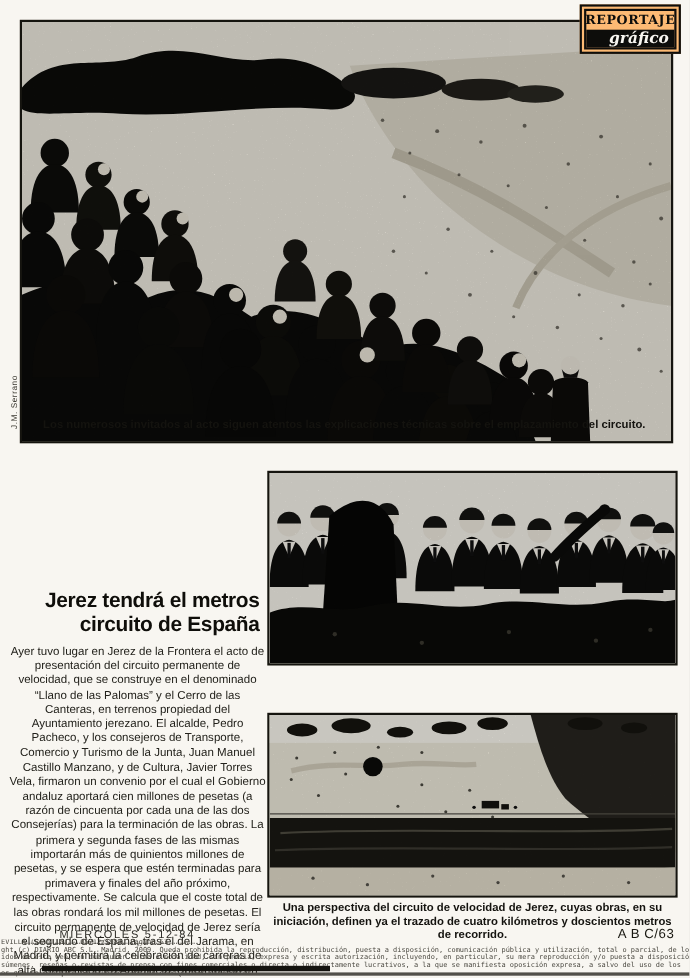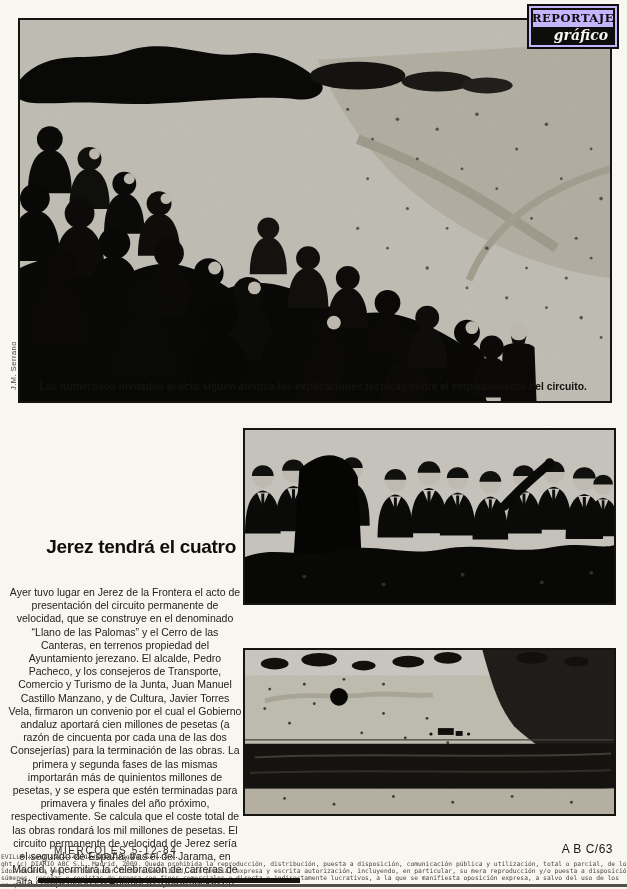--- a/index.html
+++ b/index.html
@@ -2,21 +2,21 @@
 <html><head>
 <meta charset="utf-8">
 <style>
   html,body{margin:0;padding:0;background:#e9e7e2;}
   .page{position:relative;width:627px;height:889px;margin:0 auto;background:#f8f6f1;overflow:hidden;
         font-family:"Liberation Sans",sans-serif;color:#17160f;}
   .photo{position:absolute;border:2px solid #15140f;background:#eee9de;box-sizing:border-box;overflow:hidden;}
   .photo svg{display:block;width:100%;height:100%;}
   
   .badge{position:absolute;left:527px;top:4px;width:92px;height:45px;border:2px solid #0e0e0c;
-         background:#c4b5fd;padding:2px;box-sizing:border-box;z-index:5;}
+         background:#fdba74;padding:2px;box-sizing:border-box;z-index:5;}
   .badge-inner{width:100%;height:100%;border:2px solid #0e0e0c;box-sizing:border-box;display:flex;flex-direction:column;}
   .badge-top{flex:1;display:flex;align-items:center;justify-content:center;
              font-family:"DejaVu Serif",serif;font-weight:bold;font-size:11.5px;letter-spacing:.5px;color:#0d0d0b;}
   .badge-bottom{flex:1;background:#0d0d0b;color:#f8f6f1;display:flex;align-items:center;justify-content:flex-end;
                 font-family:"DejaVu Serif",serif;font-style:italic;font-weight:bold;font-size:14px;padding-right:5px;}
   
   .caption{position:absolute;font-weight:bold;font-size:10.3px;line-height:12.6px;text-align:center;color:#14130f;}
   .caption1{left:26px;top:381px;width:574px;white-space:nowrap;overflow:hidden;}
   .caption2{left:243px;top:611px;width:373px;}
   .caption3{left:243px;top:820px;width:373px;}
@@ -195,21 +195,22 @@
           <circle cx="220" cy="148" r="2"></circle>
           <circle cx="300" cy="156" r="2"></circle>
           <circle cx="350" cy="146" r="2"></circle>
         </g>
       <rect width="373" height="177" filter="url(#g2)" opacity="0.18"></rect>
     </svg>
   </div>
 
 
   <div class="headline">
-    <div>Jerez tendrá el cuatro</div>
+    <div>Jerez tendrá el metros</div>
+    <div>circuito de España</div>
   </div>
   <div class="body-text">Ayer tuvo lugar en Jerez de la Frontera el acto de presentación del circuito permanente de velocidad, que se construye en el denominado “Llano de las Palomas” y el Cerro de las Canteras, en terrenos propiedad del Ayuntamiento jerezano. El alcalde, Pedro Pacheco, y los consejeros de Transporte, Comercio y Turismo de la Junta, Juan Manuel Castillo Manzano, y de Cultura, Javier Torres Vela, firmaron un convenio por el cual el Gobierno andaluz aportará cien millones de pesetas (a razón de cincuenta por cada una de las dos Consejerías) para la terminación de las obras. La primera y segunda fases de las mismas importarán más de quinientos millones de pesetas, y se espera que estén terminadas para primavera y finales del año próximo, respectivamente. Se calcula que el coste total de las obras rondará los mil millones de pesetas. El circuito permanente de velocidad de Jerez sería el segundo de España, tras el del Jarama, en Madrid, y permitirá la celebración de carreras de alta competición en Andalucía. (Información en página. 46.)</div>
 
   <div class="photo" style="left:243px;top:648px;width:373px;height:168px;">
     <svg viewBox="0 0 373 168" preserveAspectRatio="none">
       <defs>
         <filter id="g3">
             <feTurbulence type="fractalNoise" baseFrequency="0.8" numOctaves="2" stitchTiles="stitch"></feTurbulence>
           <feColorMatrix type="matrix" values="0 0 0 0 0  0 0 0 0 0  0 0 0 0 0  0.9 0.9 0.9 0 0"></feColorMatrix>
           </filter>
@@ -262,20 +263,21 @@
           <circle cx="90" cy="158" r="1.5"></circle>
           <circle cx="150" cy="150" r="1.5"></circle>
         <circle cx="210" cy="156" r="1.5"></circle>
           <circle cx="270" cy="150" r="1.5"></circle>
           <circle cx="330" cy="156" r="1.5"></circle>
       </g>
       <rect width="373" height="168" filter="url(#g3)" opacity="0.18"></rect>
     </svg>
   </div>
 
+  <div class="caption caption3">Una perspectiva del circuito de velocidad de Jerez, cuyas obras, en su iniciación, definen ya el trazado de cuatro kilómetros y doscientos metros de recorrido.</div>
 
   <div class="dateline">MIERCOLES  5-12-84</div>
   <div class="pageref">A B C/63</div>
 
   <div class="fineprint">
     <div>EVILLA (Sevilla) - 05/12/1984, Página 63</div>
     <div>ght (c) DIARIO ABC S.L, Madrid, 2009. Queda prohibida la reproducción, distribución, puesta a disposición, comunicación pública y utilización, total o parcial, de los</div>
     <div>idos de esta web, en cualquier forma o modalidad, sin previa, expresa y escrita autorización, incluyendo, en particular, su mera reproducción y/o puesta a disposición</div>
     <div>súmenes, reseñas o revistas de prensa con fines comerciales o directa o indirectamente lucrativos, a la que se manifiesta oposición expresa, a salvo del uso de los</div>
     <div>os que se contrate de acuerdo con las condiciones existentes.</div>

